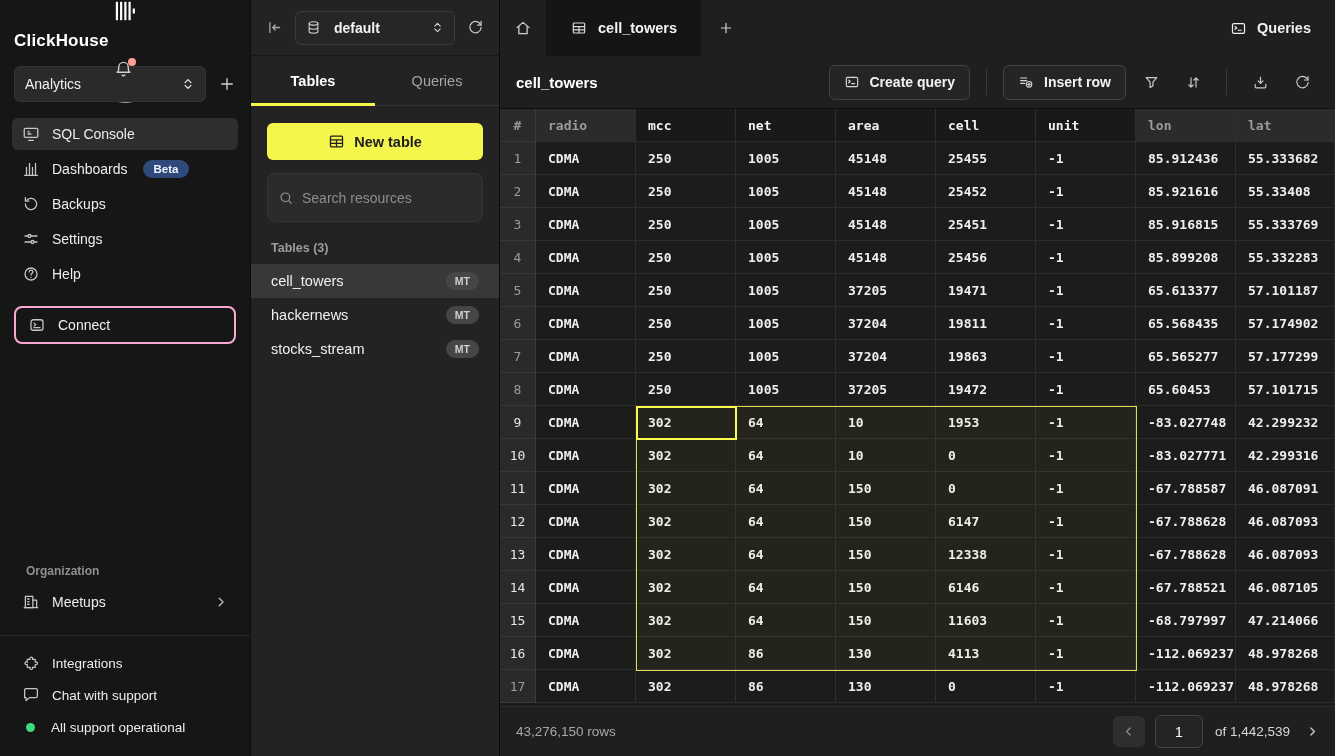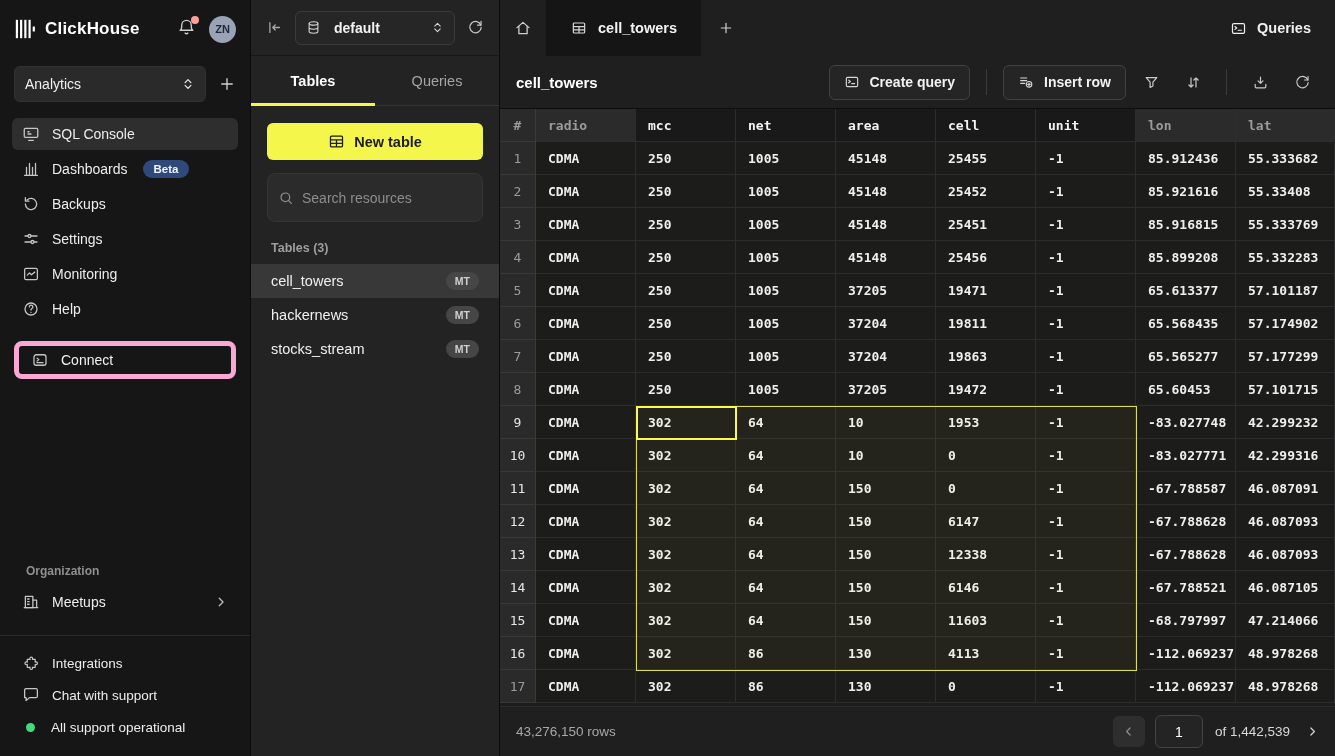--- a/index.html
+++ b/index.html
@@ -4,34 +4,34 @@
 <style>
   * { margin:0; padding:0; box-sizing:border-box; }
   html,body { width:1335px; height:756px; overflow:hidden; }
   body { background:#141414; font-family:"Liberation Sans", sans-serif; color:#e8e8e8; font-size:14px; }
   .app { display:flex; width:1335px; height:756px; }
   .icon { display:inline-flex; flex:none; }
   svg { display:block; }
 
   
   .sidebar { width:250px; flex:none; background:#161616; display:flex; flex-direction:column; }
-  .sb-header { height:58px; display:flex; align-items:center; padding:0 14px; gap:9px; }
+  .sb-header { height:58px; display:flex; align-items:center; padding:0 14px; gap:9px;flex-direction:column; }
   .brand { font-size:17px; font-weight:700; color:#fff; letter-spacing:.2px; margin-right:auto; }
   .bell-wrap { position:relative; color:#cfcfcf; margin-right:4px; }
   .bell-dot { position:absolute; top:-2px; right:-3px; width:8px; height:8px; border-radius:50%; background:#ff9d98; }
   .avatar { width:27px; height:27px; border-radius:50%; background:#99a3b4; color:#1c2740; font-size:11px; font-weight:700; display:flex; align-items:center; justify-content:center; }
   .workspace-row { display:flex; align-items:center; gap:12px; padding:8px 14px 16px; }
   .ws-select { flex:1; height:35px; background:#2a2a2a; border:1px solid #333; border-radius:6px; display:flex; align-items:center; justify-content:space-between; padding:17px 10px; color:#f0f0f0; font-size:14px; }
   .plus-btn { color:#d0d0d0; }
   .sb-nav { padding:0 12px; display:flex; flex-direction:column; gap:3px; }
   .nav-item { height:32px; display:flex; align-items:center; gap:12px; padding:0 10px; border-radius:6px; font-size:14px; color:#ededed; cursor:default; }
   .nav-item .icon { color:#c6c6c6; }
   .nav-item.active { background:#2e2e2e; }
   .badge-beta { background:#30497b; color:#eef3ff; font-size:11.5px; font-weight:700; padding:3px 11px; border-radius:11px; margin-left:3px; }
-  .connect-btn { margin:16px 14px 0; height:38px; border:5px solid #f9a8d4; border-radius:8px; background:transparent; display:flex; align-items:center; gap:12px; padding:0 12px; font-size:14px; color:#f0f0f0; }
+  .connect-btn { margin:16px 14px 0; height:38px; border:2px solid #f9a8d4; border-radius:8px; background:transparent; display:flex; align-items:center; gap:12px; padding:0 12px; font-size:14px; color:#f0f0f0; }
   .connect-btn .icon { color:#c6c6c6; }
   .sb-spacer { flex:1; }
   .org-label { padding:0 26px; font-size:12px; font-weight:600; color:#8f8f8f; margin-bottom:8px; }
   .meetups-row { margin:0 12px; }
   .meetups-row .chev { margin-left:auto; color:#bdbdbd; }
   .sb-divider { border-top:1px solid #2a2a2a; margin:17px 0 12px; }
   .sb-footer { padding:0 12px 14px; display:flex; flex-direction:column; gap:2px; }
   .sb-footer .nav-item { height:30px; font-size:13.5px; }
   .status-dot { width:9px; height:9px; border-radius:50%; background:#41da80; margin:0 4px; }
 
@@ -173,29 +173,20 @@
           <svg width="18" height="18" viewBox="0 0 24 24" fill="none" stroke="currentColor" stroke-width="1.7" stroke-linecap="round">
               <path d="M4 8h4M12 8h8M4 16h8M16 16h4"></path>
               <circle cx="10" cy="8" r="2"></circle>
               <circle cx="14" cy="16" r="2"></circle>
             </svg>
         </span>
         <span>Settings</span>
       </div>
       <div class="nav-item">
         <span class="icon">
-          <svg width="18" height="18" viewBox="0 0 24 24" fill="none" stroke="currentColor" stroke-width="1.7" stroke-linecap="round" stroke-linejoin="round">
-              <rect x="3.5" y="4.5" width="17" height="15" rx="2"></rect>
-              <path d="M7 13.5l3-3 2.5 2.5L17 9.5"></path>
-            </svg>
-        </span>
-        <span>Monitoring</span>
-      </div>
-      <div class="nav-item">
-        <span class="icon">
           <svg width="18" height="18" viewBox="0 0 24 24" fill="none" stroke="currentColor" stroke-width="1.7" stroke-linecap="round">
               <circle cx="12" cy="12" r="8"></circle>
               <path d="M9.7 9.2a2.4 2.4 0 1 1 3.3 2.3c-.8.4-1 .9-1 1.9"></path>
               <path d="M12 16.6h.01"></path>
             </svg>
         </span>
         <span>Help</span>
       </div>
     </nav>
 

